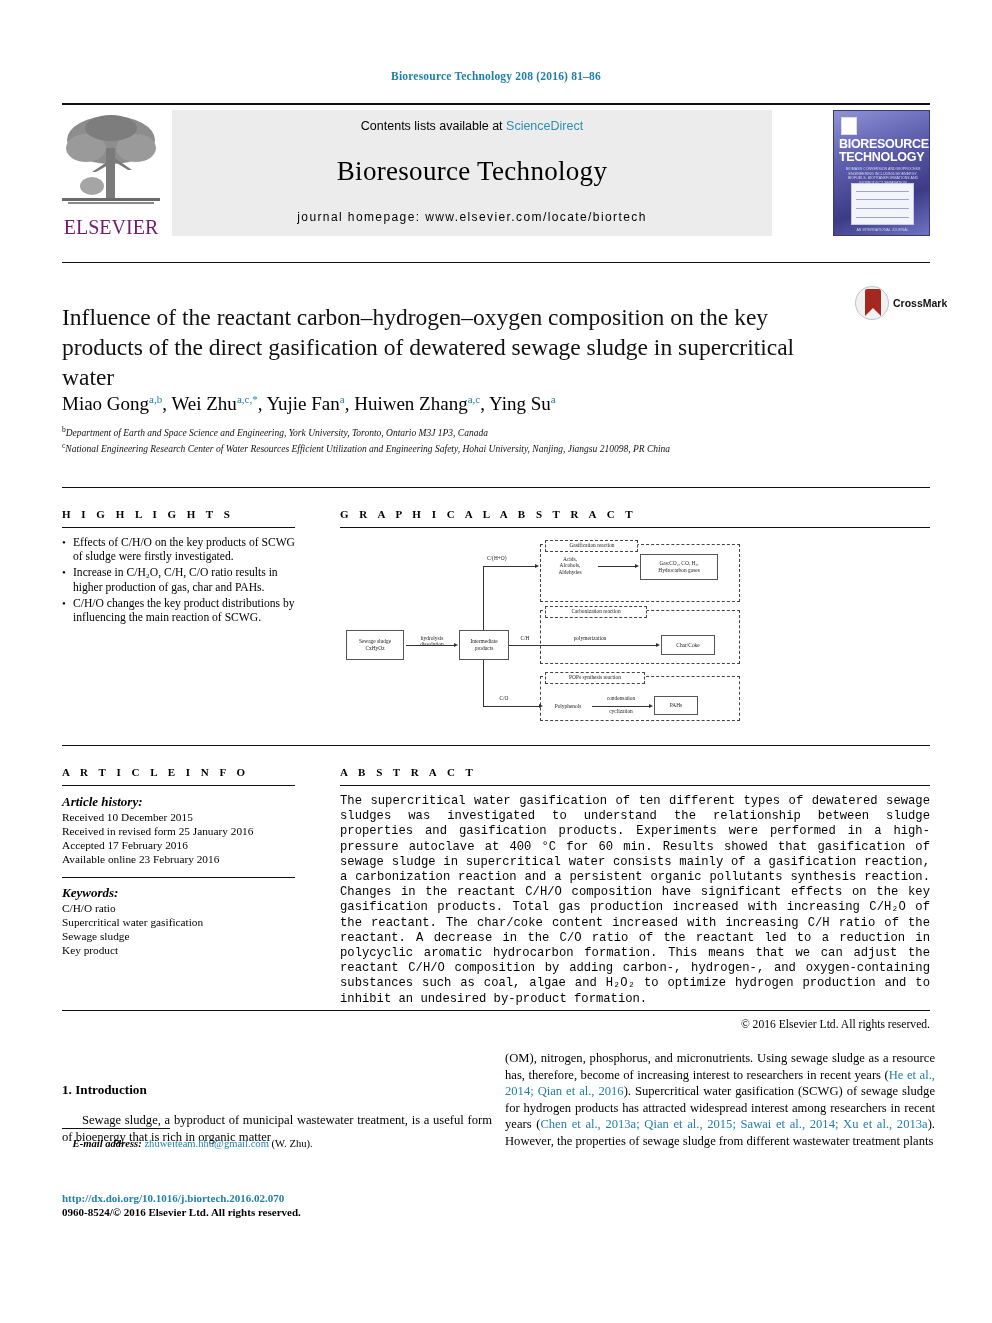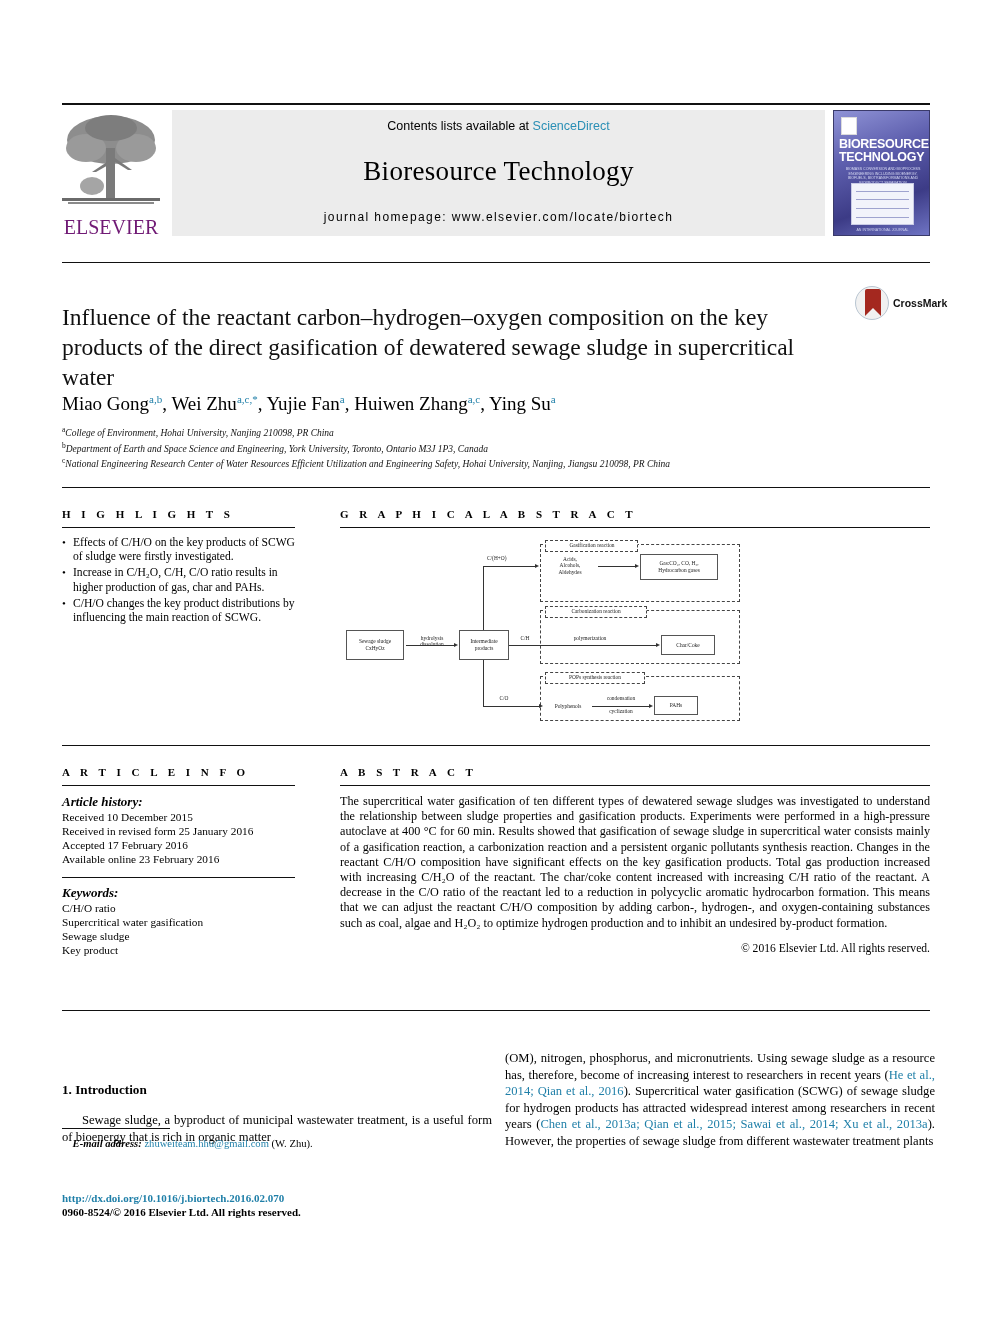--- a/index.html
+++ b/index.html
@@ -33,21 +33,21 @@
   }
   .tree-wrap { width:98px; height:100px; position:relative; overflow:hidden; }
   .elsevier-word {
     position:absolute; bottom:-2px; left:-1px; width:100px;
     text-align:center; color:#701a75;
     font-family:"Liberation Serif", serif;
     font-size:20px; letter-spacing:0px; line-height:22px;
     font-weight:400;
   }
   .masthead-center {
-    position:absolute; left:110px; top:5px; width:653px; height:126px;
+    position:absolute; left:110px; top:5px; width:600px; height:126px;
     background:#ececec;
     display:flex; flex-direction:column; align-items:center; justify-content:space-between;
     padding:9px 0 12px 0;
   }
   .contents-line { font-size:12.5px; font-family:"Liberation Sans", sans-serif; }
   .contents-line .sd { color:#2a8fb5; }
   .journal-name {
     font-size:27px; font-family:"Liberation Serif", serif; letter-spacing:.3px;
   }
   .homepage {
@@ -150,21 +150,21 @@
   }
 
   .ga-box { position:relative; width:590px; height:185px; }
 
   .info-ital { font-style:italic; font-weight:bold; font-size:13px; }
   .info-line { font-size:11.3px; line-height:14px; font-family:"Liberation Serif", serif; }
   .kw-rule { border-top:1.2px solid #111; margin:11px 0 7px 0; }
 
   .abstract-p {
     font-size:12.2px; line-height:15.2px; text-align:justify;
-    font-family:Liberation Serif, serif;
+    font-family:Liberation Mono, monospace;
   }
   .copyright { text-align:right; font-size:11.6px; margin-top:11px; }
 
   
   .body-col-l { position:absolute; left:62px; top:1082px; width:430px; }
   .body-col-r { position:absolute; left:505px; top:1050px; width:430px; }
   .h1 { font-size:13.2px; font-weight:bold; font-family:"Liberation Serif", serif; margin-bottom:14px; }
   .para { font-size:12.6px; line-height:16.6px; text-align:justify; font-family:"Liberation Serif", serif; }
   .para.indent { text-indent:20px; }
   a.ref, .ref { color:#1f7fa8; text-decoration:none; }
@@ -197,20 +197,21 @@
     position:absolute; width:0; height:0;
     border-top:2.4px solid transparent; border-bottom:2.4px solid transparent;
     border-left:4px solid #333;
   }
 </style>
 </head>
 <body>
 
 <div class="page">
 
+  <div class="runhead">Bioresource Technology 208 (2016) 81–86</div>
 
   <div class="masthead">
 
     <div class="elsevier-logo">
       <div class="tree-wrap">
         <svg viewBox="0 0 98 100" width="98" height="100" aria-hidden="true">
           <g fill="#6e6e6e">
             <ellipse cx="49" cy="30" rx="44" ry="24" fill="#8d8d8d"></ellipse>
             <ellipse cx="24" cy="38" rx="20" ry="14" fill="#9a9a9a"></ellipse>
             <ellipse cx="74" cy="38" rx="20" ry="14" fill="#9a9a9a"></ellipse>
@@ -260,21 +261,20 @@
         <div class="book"></div>
       </div>
     <div class="cm-text">CrossMark</div>
   </div>
 
   <div class="authors">
     <span>Miao Gong</span><sup>a,b</sup>, <span>Wei Zhu</span><sup>a,c,*</sup>, <span>Yujie Fan</span><sup>a</sup>, <span>Huiwen Zhang</span><sup>a,c</sup>, <span>Ying Su</span><sup>a</sup>
   </div>
 
   <div class="affils">
-    <div><sup>a</sup><span>College of Environment, Hohai University, Nanjing 210098, PR China</span></div>
     <div><sup>b</sup><span>Department of Earth and Space Science and Engineering, York University, Toronto, Ontario M3J 1P3, Canada</span></div>
     <div><sup>c</sup><span>National Engineering Research Center of Water Resources Efficient Utilization and Engineering Safety, Hohai University, Nanjing, Jiangsu 210098, PR China</span></div>
   </div>
 
   <div class="zone-rule" style="top:487px"></div>
 
   <div class="col-left" style="top:508px">
     <div class="sect-head">H I G H L I G H T S</div>
     <div class="sect-rule"></div>
     <ul class="highlights">

